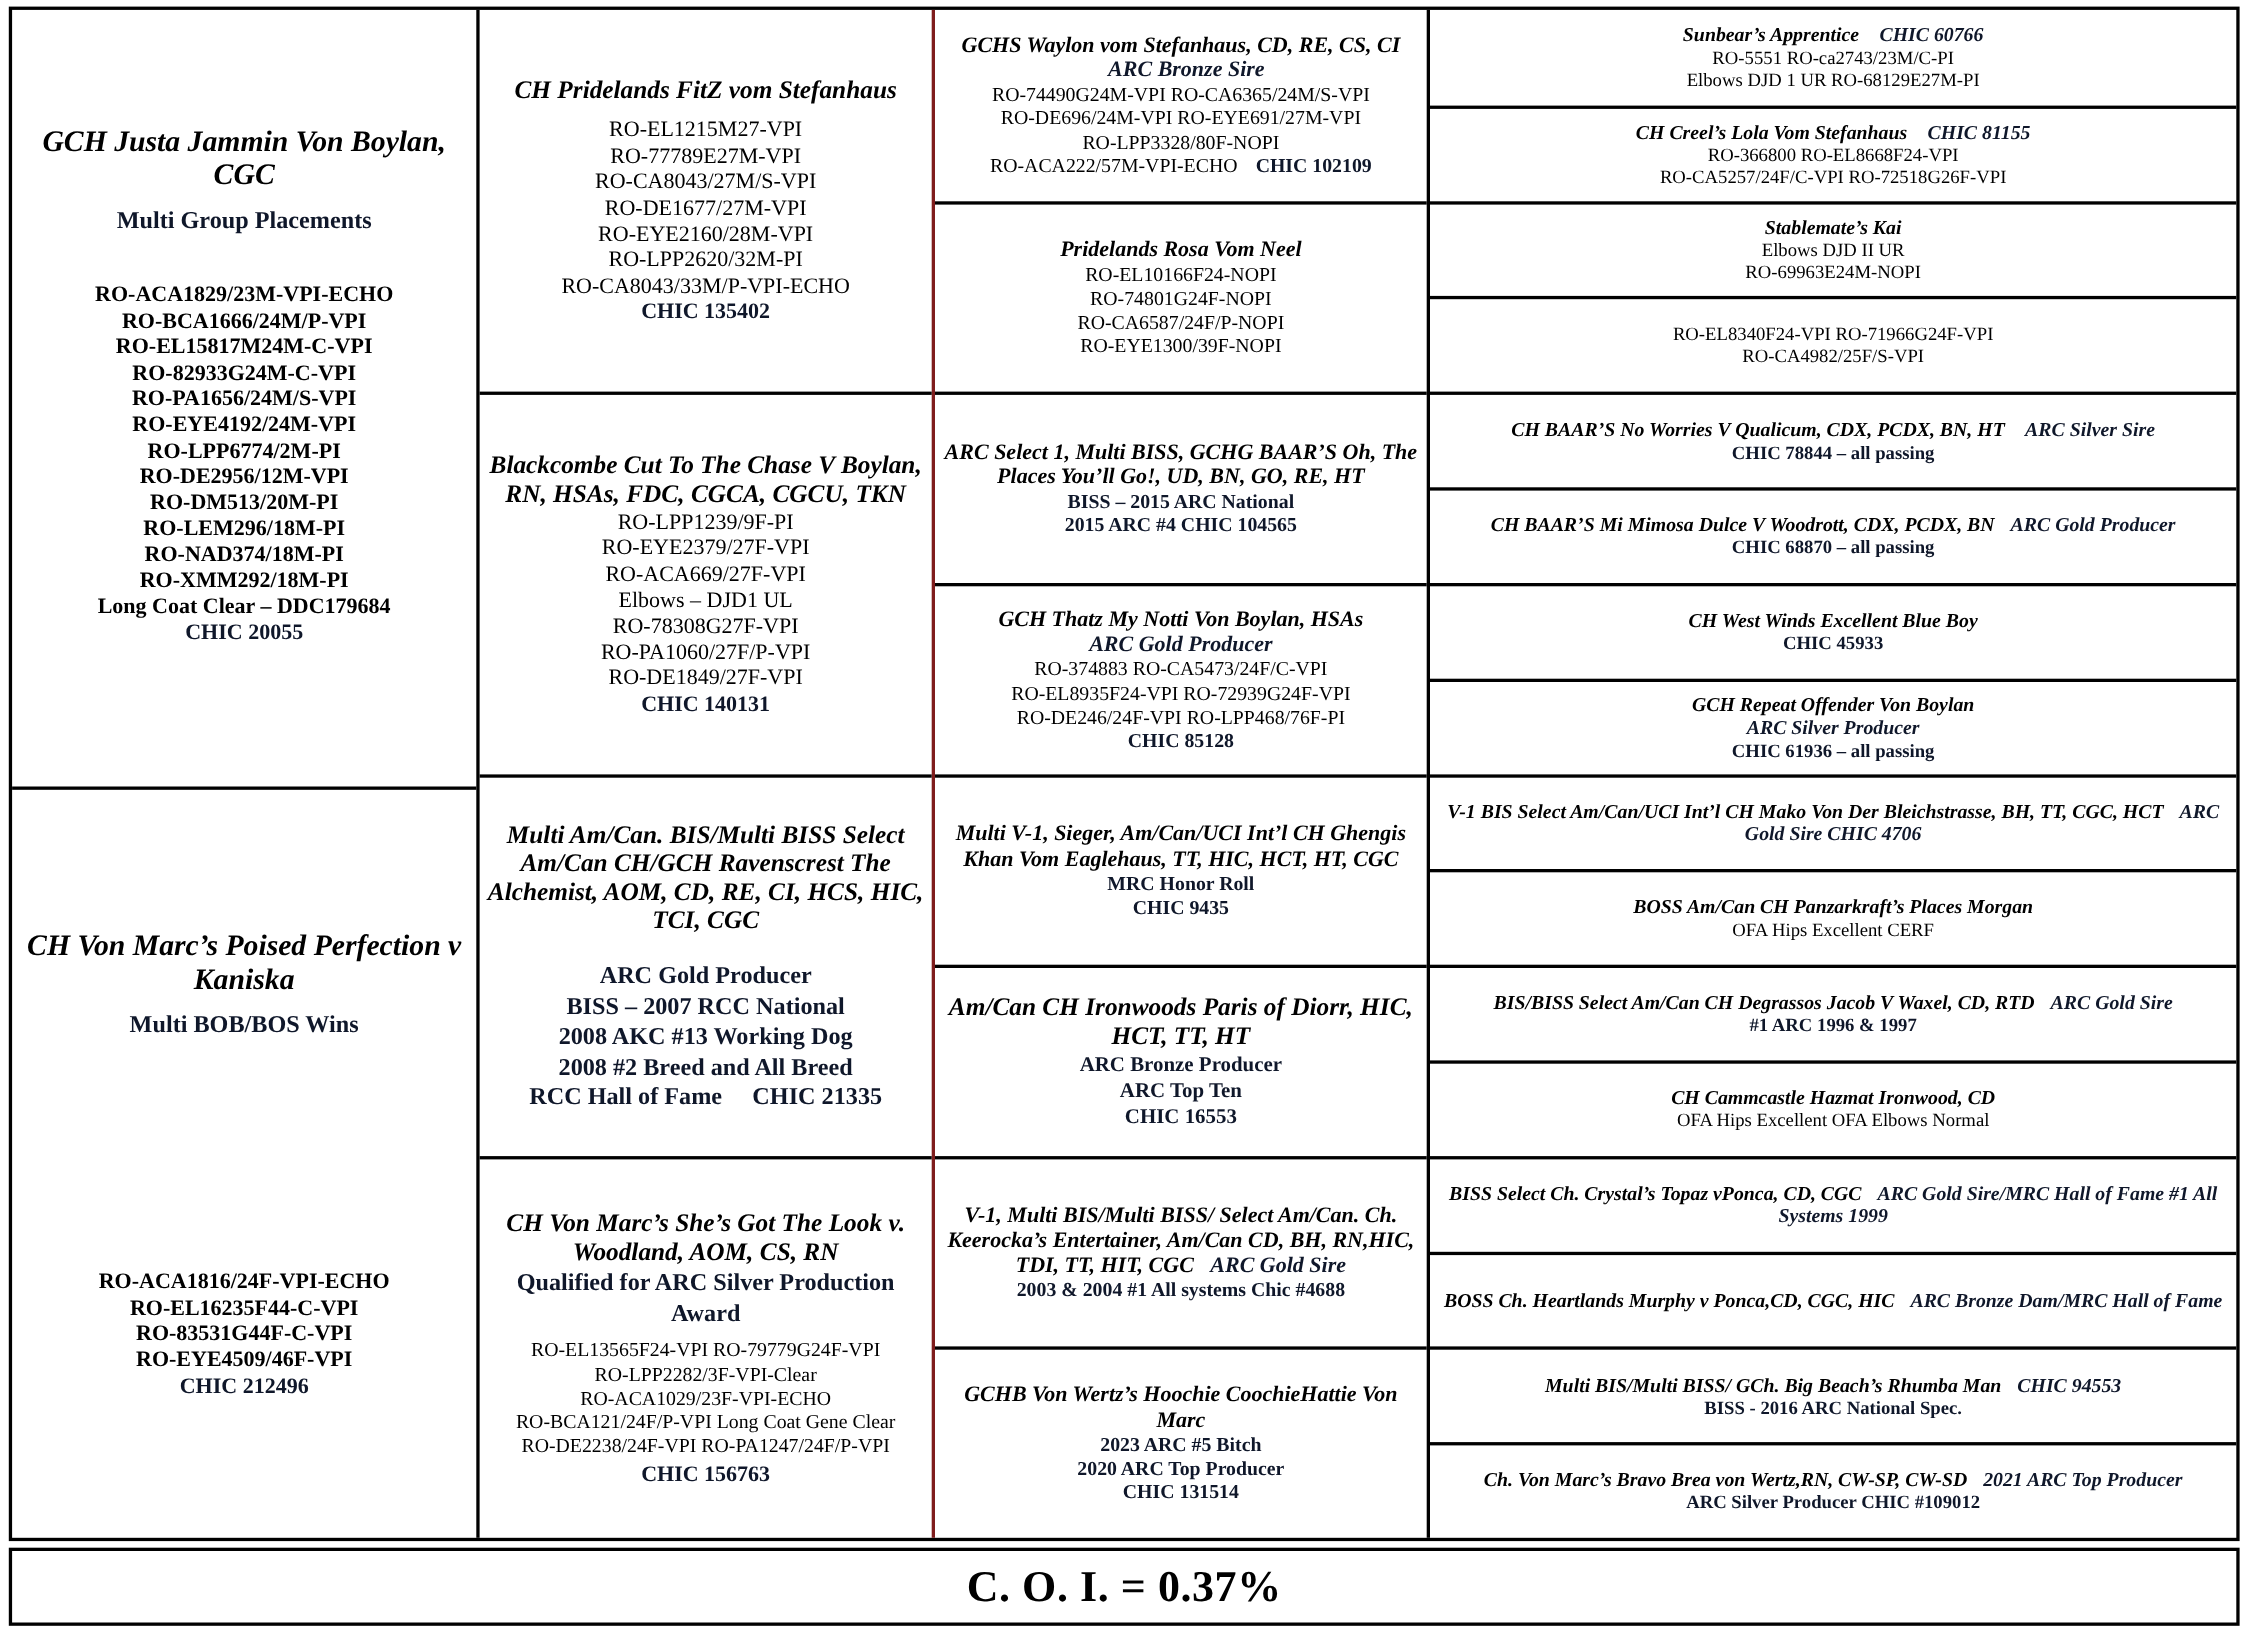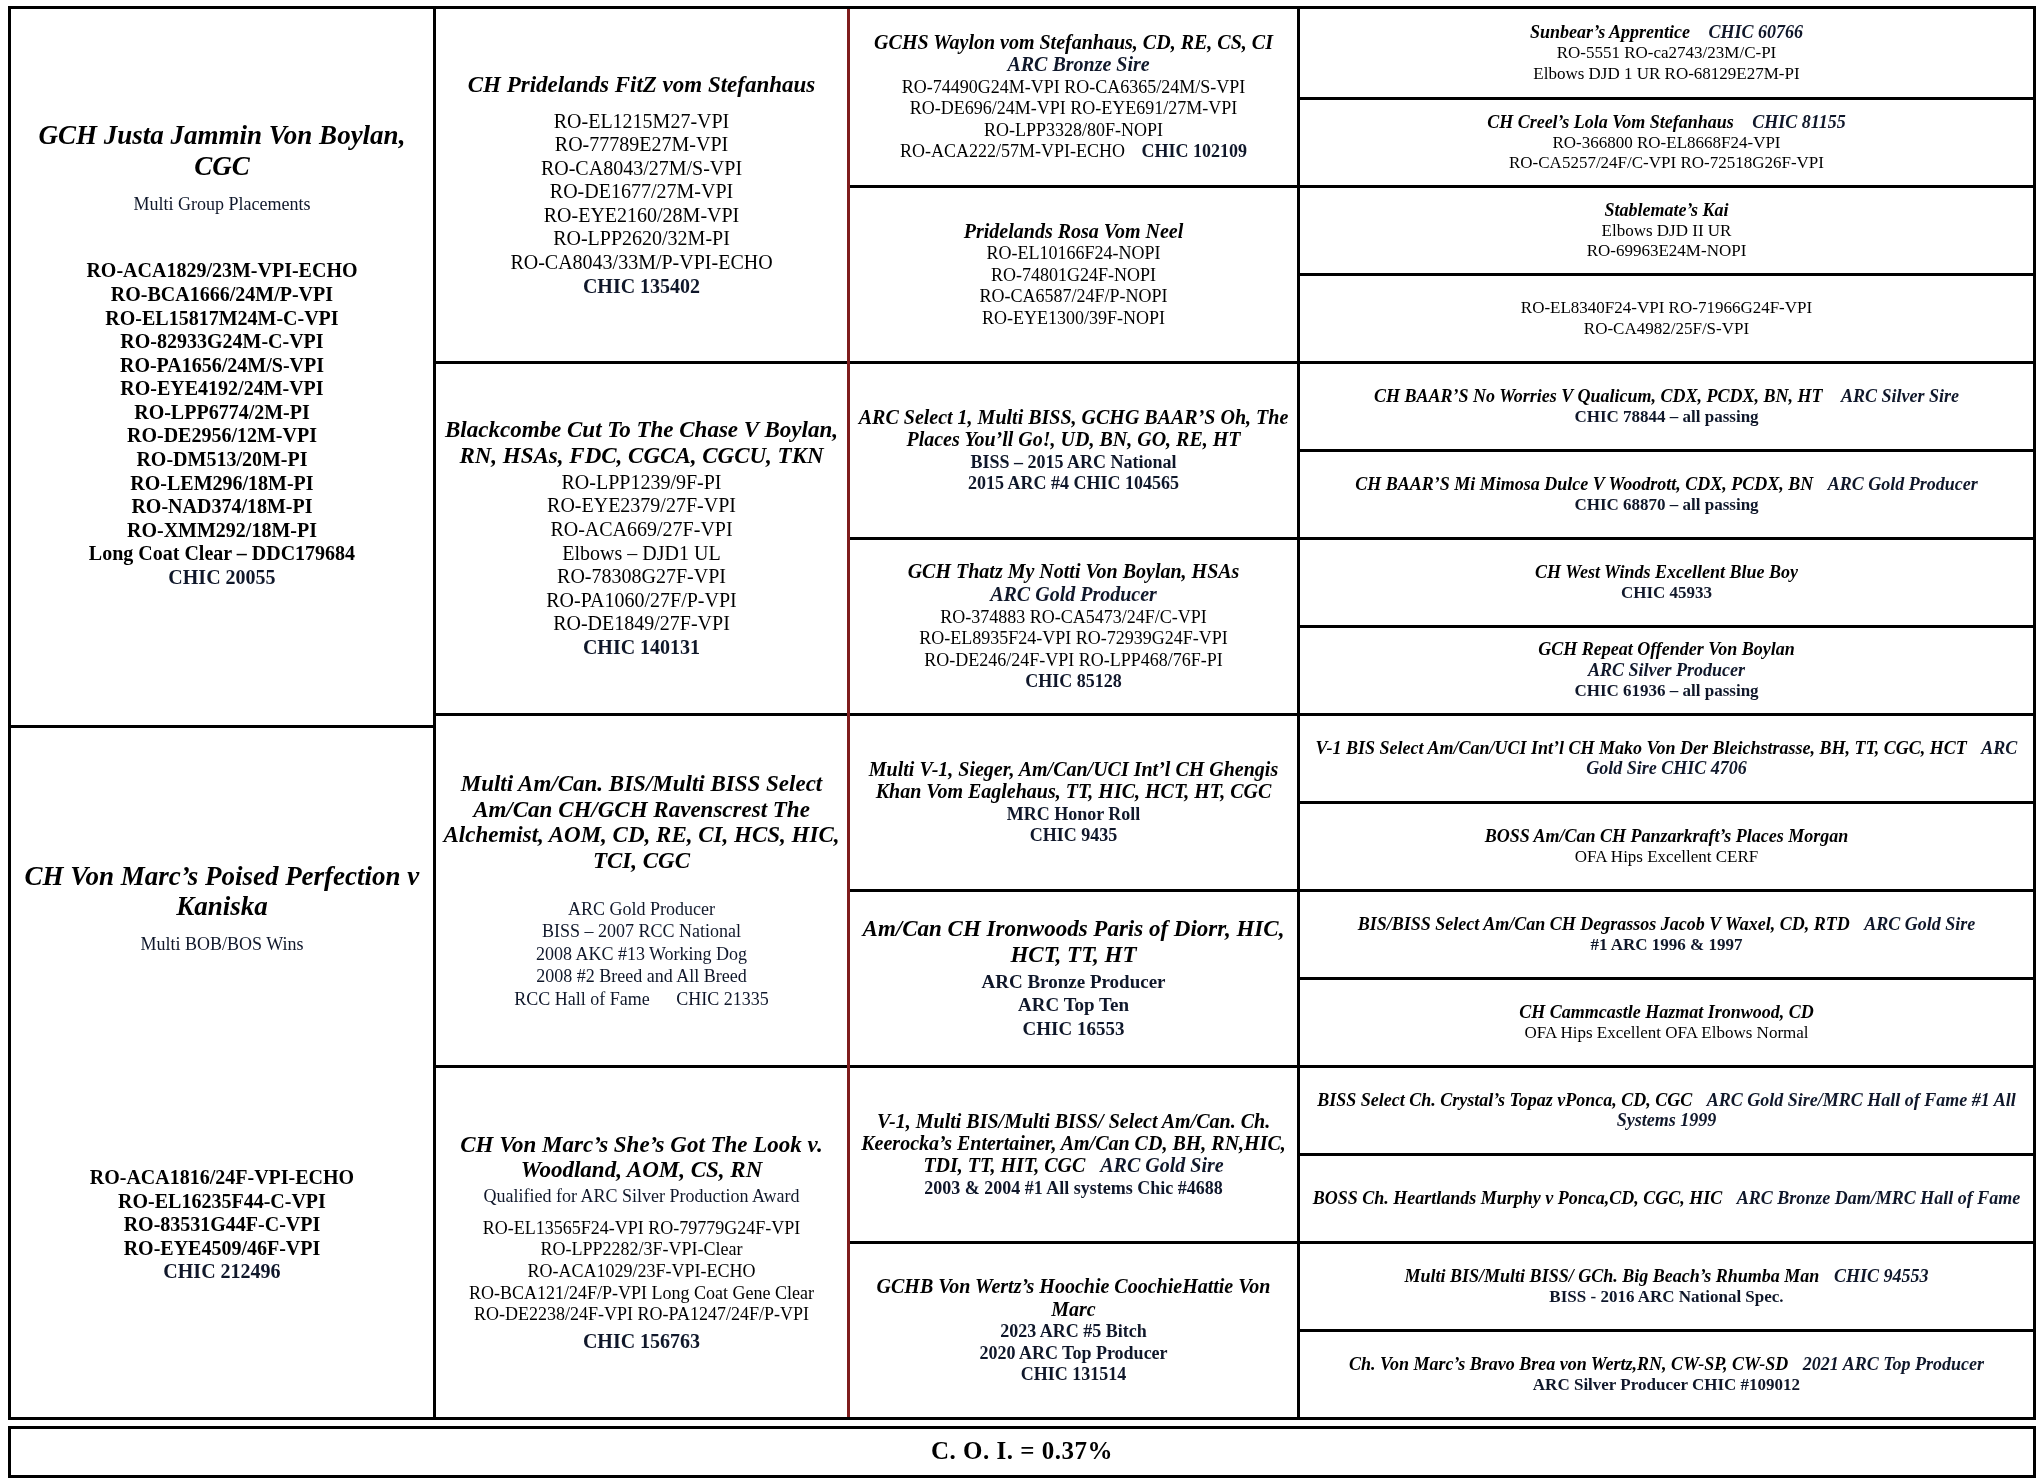--- a/index.html
+++ b/index.html
@@ -74,38 +74,38 @@
     font-size: 18px;
     line-height: 1.2;
   }
   .reg-xs {
     font-size: 17px;
     line-height: 1.2;
   }
   .reg-b { font-weight: bold; }
 
   .titleline {
-    font-weight: normal;
-    font-size: 18px;
+    font-weight: bold;
+    font-size: 22px;
     line-height: 1.25;
   }
   .titleline-sm {
     font-weight: bold;
     font-size: 19px;
     line-height: 1.25;
   }
   .spacer-sm { height: 10px; }
   .spacer-md { height: 22px; }
   .spacer-lg { height: 44px; }
 
   .coi {
     margin-top: 6px;
     border: 3px solid #000;
     text-align: center;
-    font-size: 25px;
+    font-size: 40px;
     font-weight: bold;
     padding: 8px 0 10px 0;
     letter-spacing: 0.5px;
   }
   .lines > div { white-space: normal; }
 </style>
 </head>
 <body>
 
 <div class="page">

